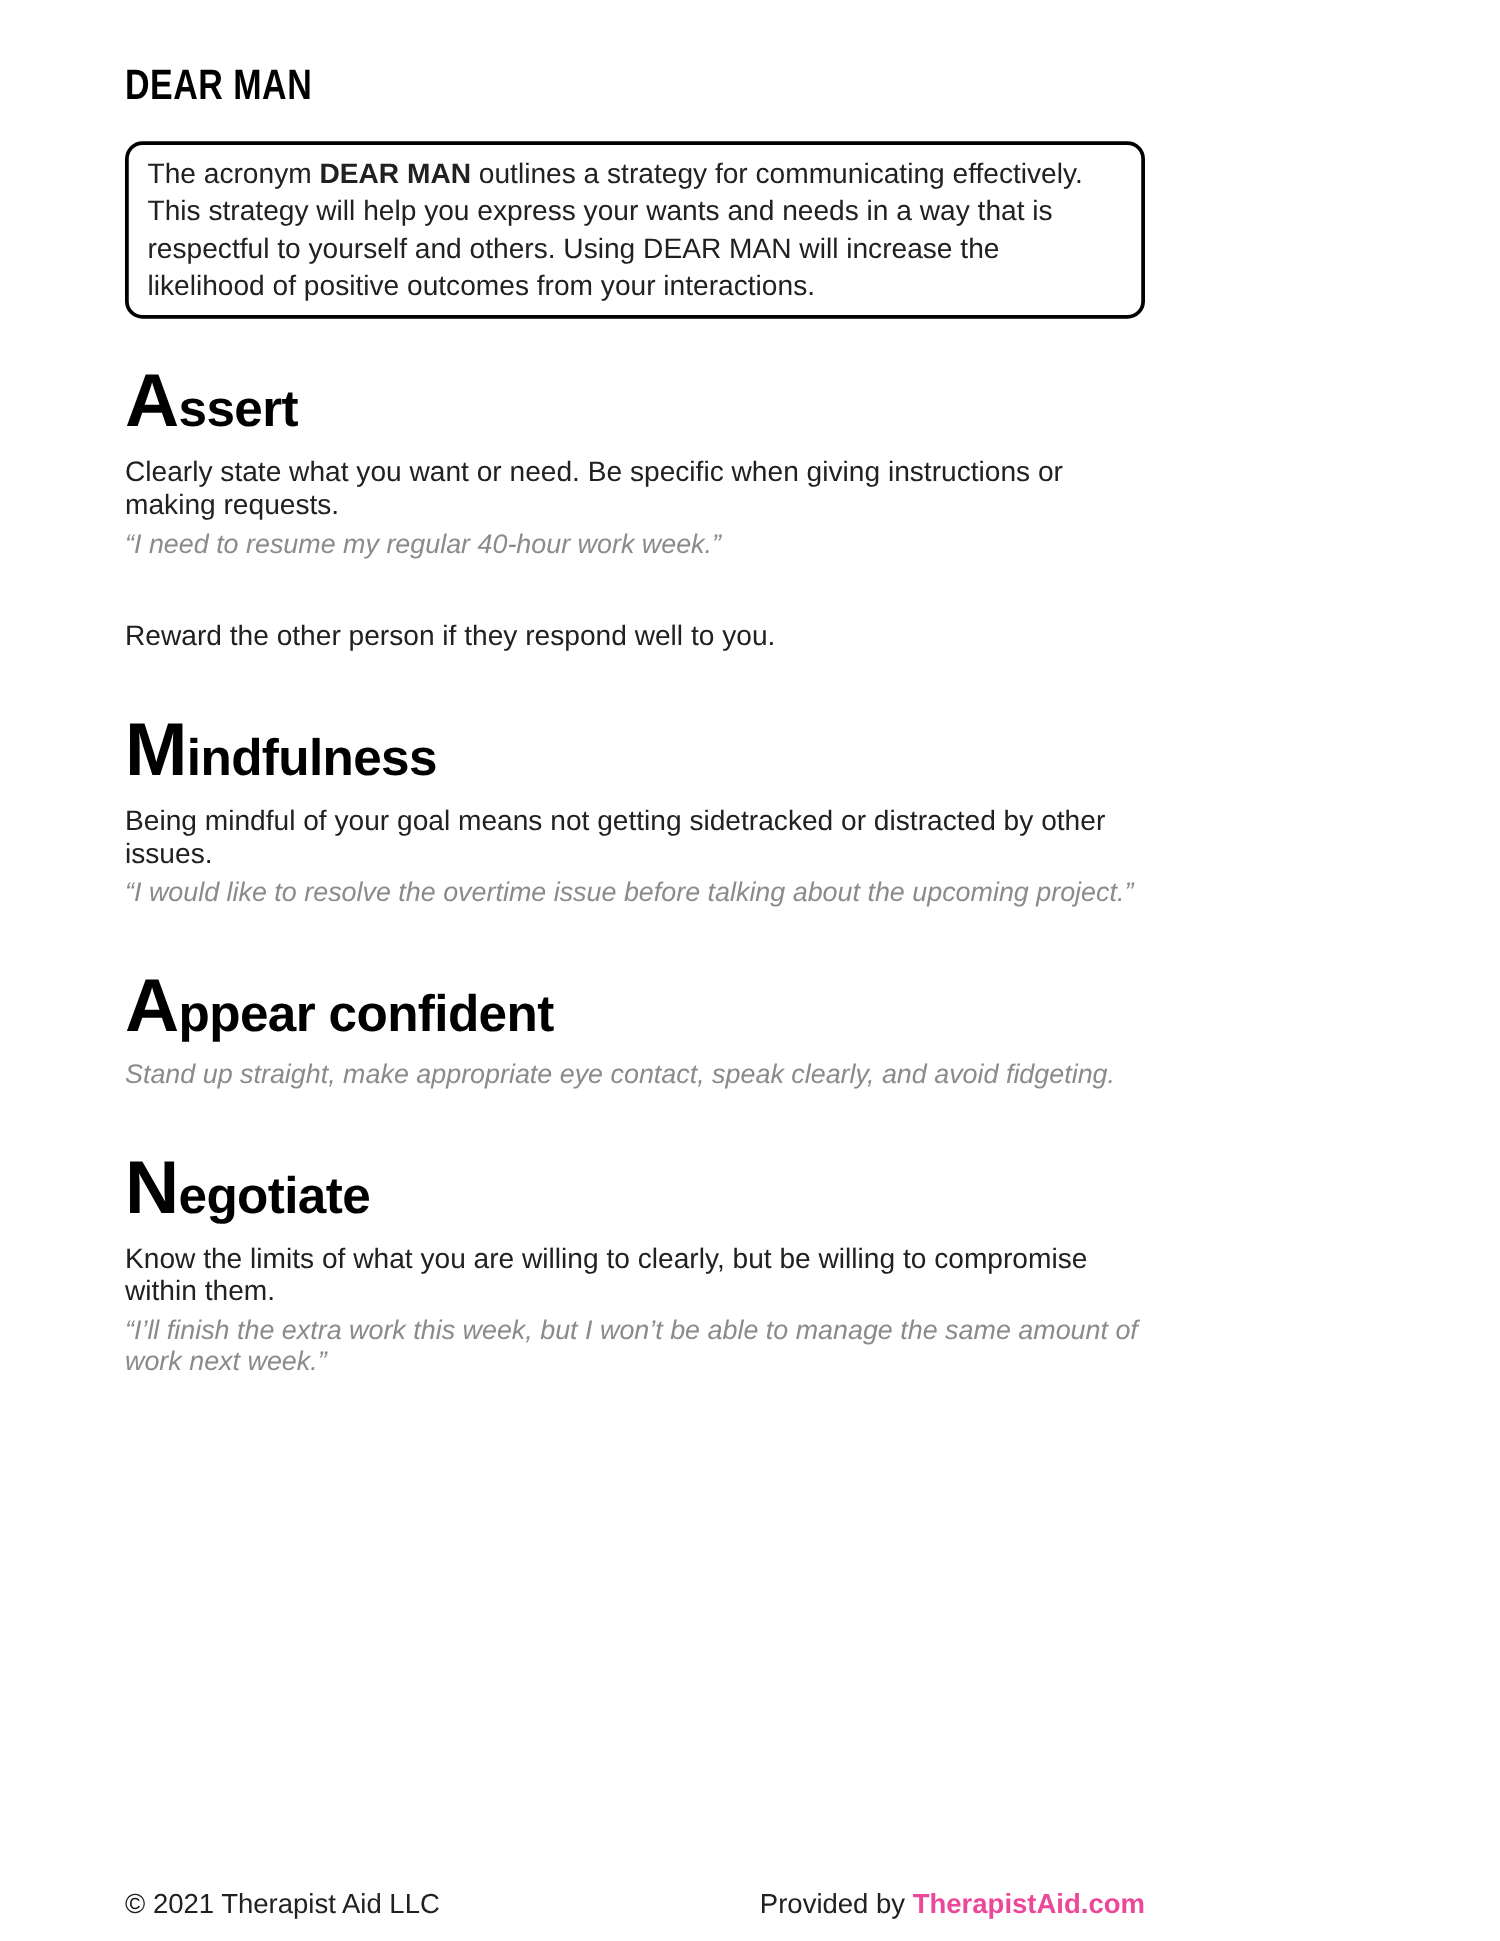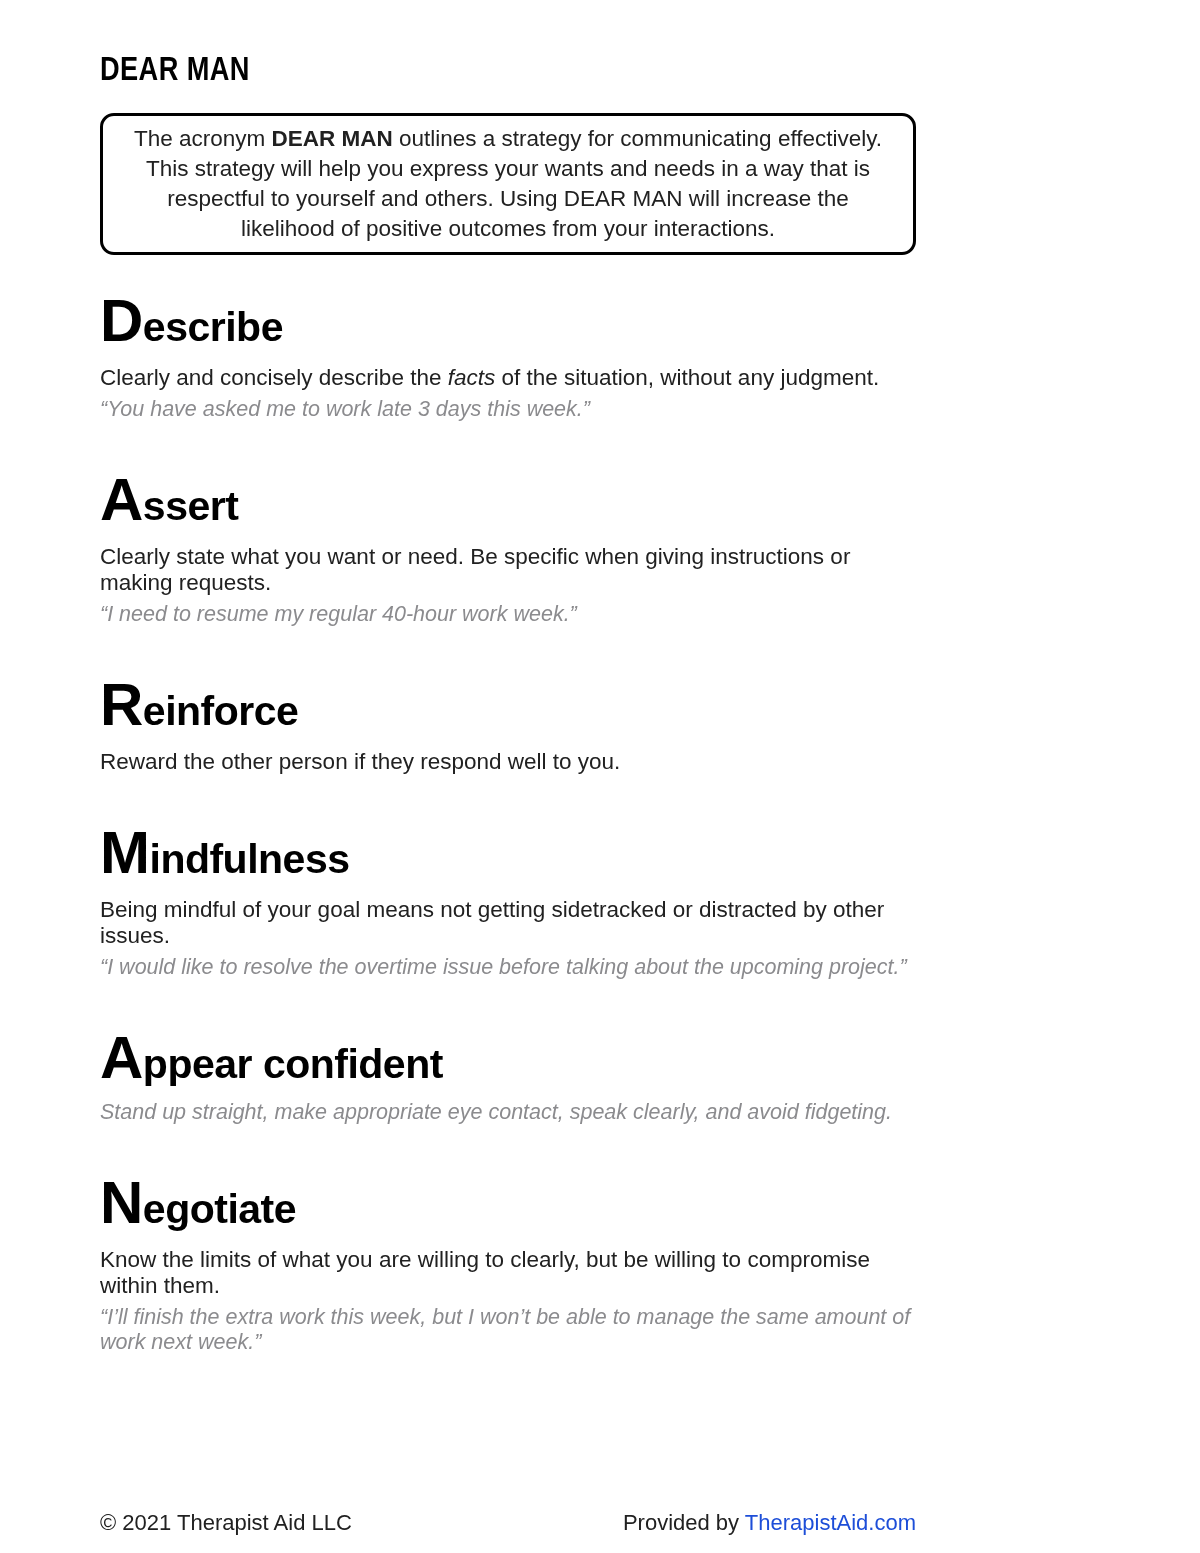--- a/index.html
+++ b/index.html
@@ -2,63 +2,57 @@
 <html><head>
 <meta charset="utf-8">
 <style>
   html,body{margin:0;padding:0;background:#ffffff;}
   body{font-family:"Liberation Sans","DejaVu Sans",sans-serif;color:#212121;}
   .page{position:relative;width:1016px;height:1553px;background:#ffffff;overflow:hidden;
         box-sizing:border-box;padding:51px 100px 0 100px;}
   .title{margin:0;font-size:34px;line-height:34px;font-weight:700;color:#000000;
          letter-spacing:.5px;transform:scaleX(.8);transform-origin:0 50%;white-space:nowrap;}
   .intro-box{margin-top:28px;border:3px solid #000000;border-radius:14px;padding:8px 15px;}
-  .intro-text{margin:0;font-size:22.5px;line-height:30px;color:#212121;text-align:center;}
+  .intro-text{margin:0;font-size:22.5px;line-height:30px;color:#212121;}
   .b{font-weight:700;}
   .i{font-style:italic;}
   .sections{margin:0;}
   .section{margin-top:48px;}
   .sections > .section:first-child{margin-top:36px;}
   .heading{margin:0;font-size:60px;line-height:60px;font-weight:700;color:#000000;
            white-space:nowrap;letter-spacing:-0.5px;}
   .heading .initial{font-size:60px;}
   .heading .rest{font-size:41px;}
   .desc{margin:8px 0 0 0;font-size:22.5px;line-height:26px;color:#212121;}
   .example{margin:6px 0 0 0;font-size:21.5px;line-height:25px;font-style:italic;color:#8b8b8e;}
   .footer{position:absolute;left:100px;right:100px;bottom:18px;display:flex;
           justify-content:space-between;align-items:baseline;font-size:22px;line-height:24px;color:#212121;}
-  .brand{font-weight:400;color:#1d4ed8;text-decoration:none;}
+  .brand{font-weight:700;color:#ec4899;text-decoration:none;}
 </style>
 </head>
 <body>
 
 <div class="page">
 
   <h1 class="title">DEAR MAN</h1>
 
   <div class="intro-box">
     <p class="intro-text"><span>The acronym </span><span class="b">DEAR MAN</span><span> outlines a strategy for communicating effectively. This strategy will help you express your wants and needs in a way that is respectful to yourself and others. Using DEAR MAN will increase the likelihood of positive outcomes from your interactions.</span></p>
   </div>
 
   <div class="sections">
-  <section class="section">
-    <h2 class="heading"><span class="initial">D</span><span class="rest">escribe</span></h2>
-    <p class="desc"><span>Clearly and concisely describe the </span><span class="i">facts</span><span> of the situation, without any judgment.</span></p>
-    <p class="example">“You have asked me to work late 3 days this week.”</p>
-  </section>
 
 
   <section class="section">
     <h2 class="heading"><span class="initial">A</span><span class="rest">ssert</span></h2>
     <p class="desc"><span>Clearly state what you want or need. Be specific when giving instructions or making requests.</span></p>
     <p class="example">“I need to resume my regular 40-hour work week.”</p>
   </section>
 
   <section class="section">
-    <h2 class="heading"><span class="initial">R</span><span class="rest">einforce</span></h2>
     <p class="desc"><span>Reward the other person if they respond well to you.</span></p>
   </section>
 
   <section class="section">
     <h2 class="heading"><span class="initial">M</span><span class="rest">indfulness</span></h2>
     <p class="desc"><span>Being mindful of your goal means not getting sidetracked or distracted by other issues.</span></p>
     <p class="example">“I would like to resolve the overtime issue before talking about the upcoming project.”</p>
   </section>
 
   <section class="section">

